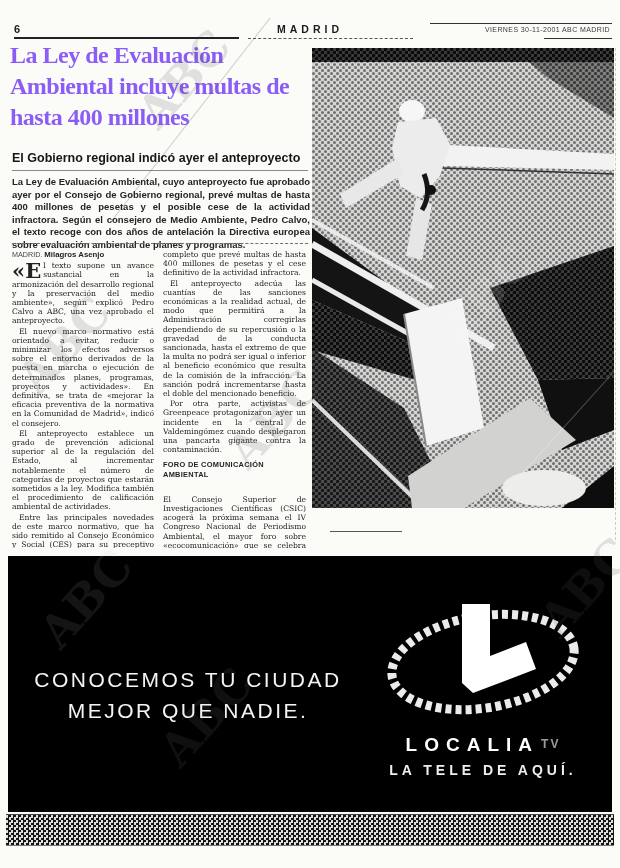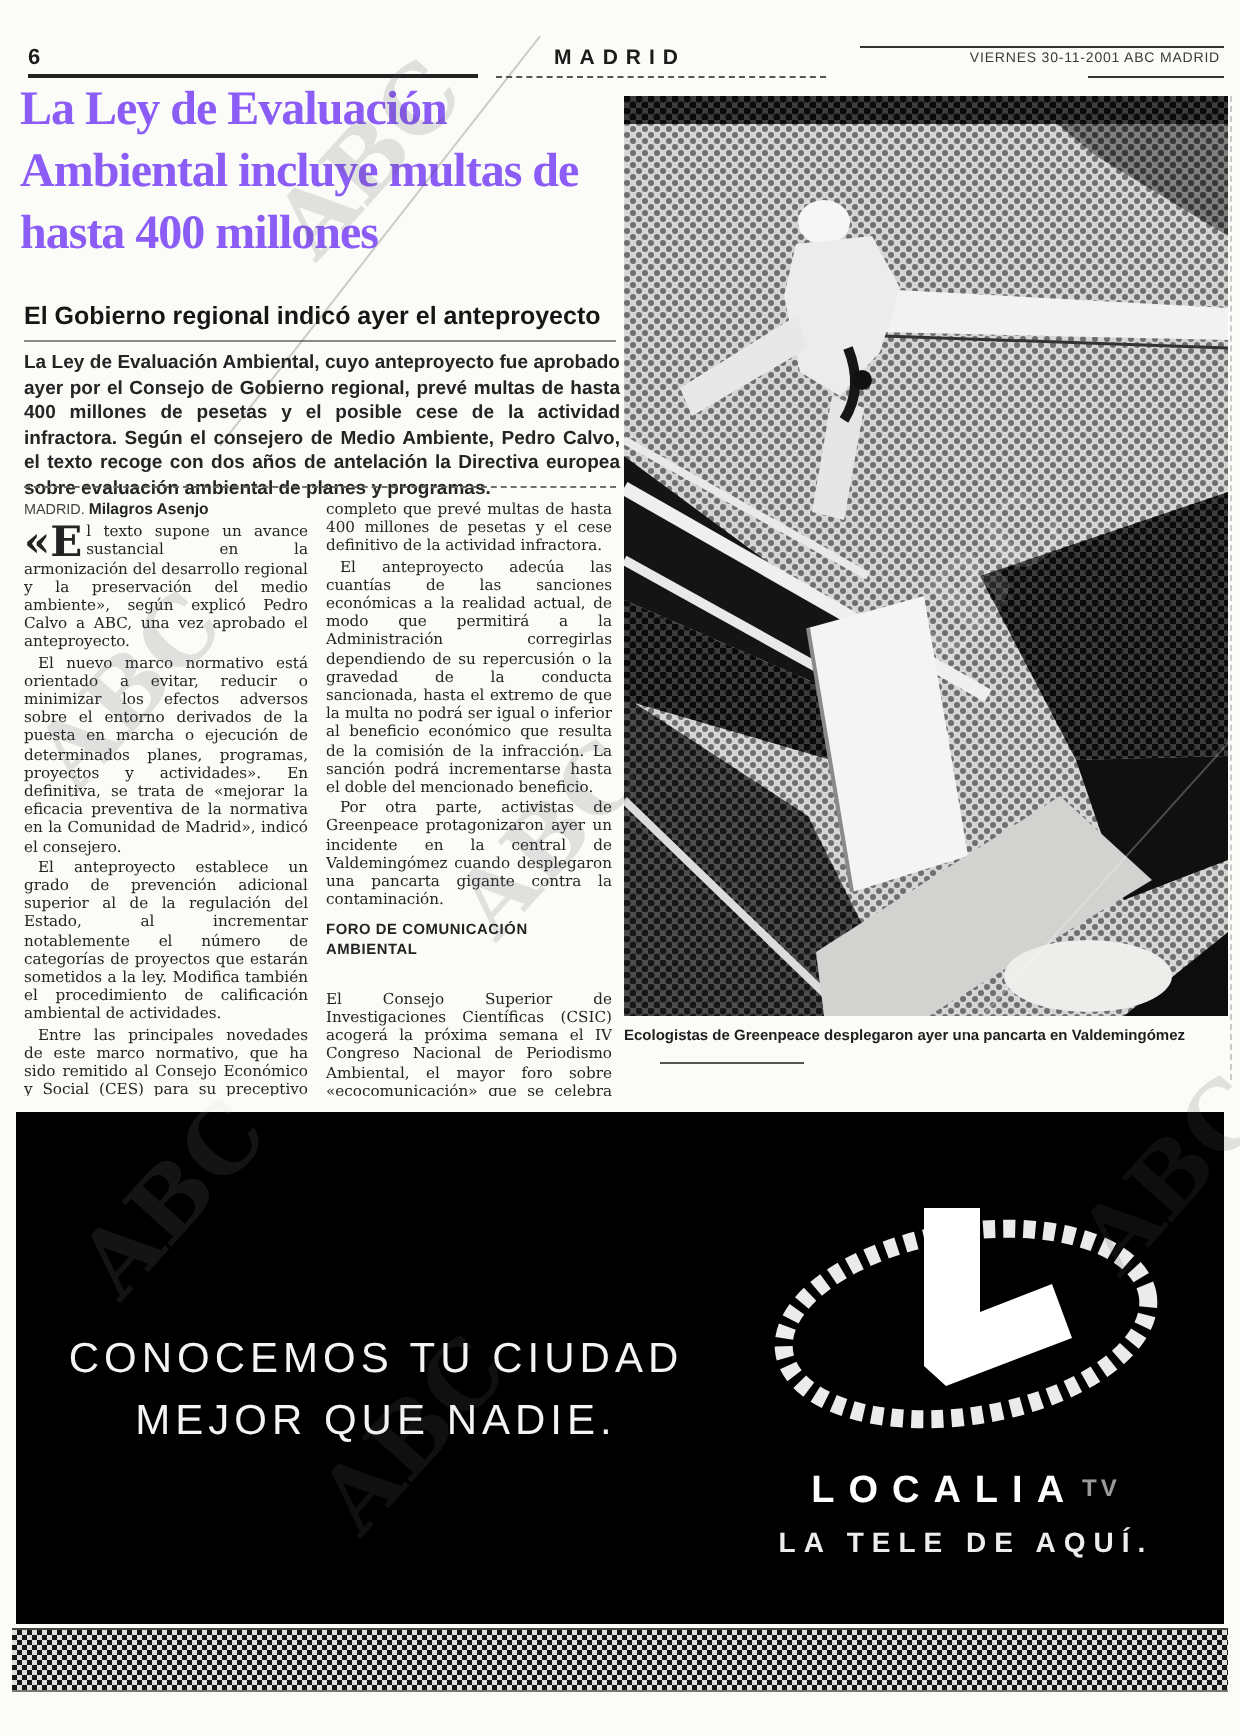--- a/index.html
+++ b/index.html
@@ -156,21 +156,20 @@
       <polygon points="226,332 302,330 302,382 250,402" fill="#101010"></polygon>
       <polygon points="250,460 302,418 302,460" fill="#0d0d0d"></polygon>
 
       <polygon points="0,300 92,360 142,460 0,460" fill="url(#htdark)" opacity=".88"></polygon>
       <line x1="0" y1="352" x2="112" y2="460" stroke="#dcdcdc" stroke-width="4"></line>
 
       <polygon points="96,428 218,350 264,392 152,460 100,460" fill="#d2d2d0"></polygon>
       <ellipse cx="232" cy="440" rx="42" ry="18" fill="#ededeb"></ellipse>
     </svg>
   </div>
-  <div class="caption">Ecologistas de Greenpeace desplegaron ayer una pancarta en Valdemingómez</div>
   <div class="caption-rule"></div>
 
   <div class="ad">
     <div class="ad-copy">
       <div>CONOCEMOS TU CIUDAD</div>
       <div>MEJOR QUE NADIE.</div>
     </div>
     <div class="ad-logo">
       <svg width="234" height="142" viewBox="0 0 234 142" xmlns="http://www.w3.org/2000/svg">
         <ellipse cx="117" cy="76" rx="92" ry="46" fill="none" stroke="#ffffff" stroke-width="9" stroke-dasharray="6 4" transform="rotate(-9 117 76)" opacity=".92"></ellipse>

